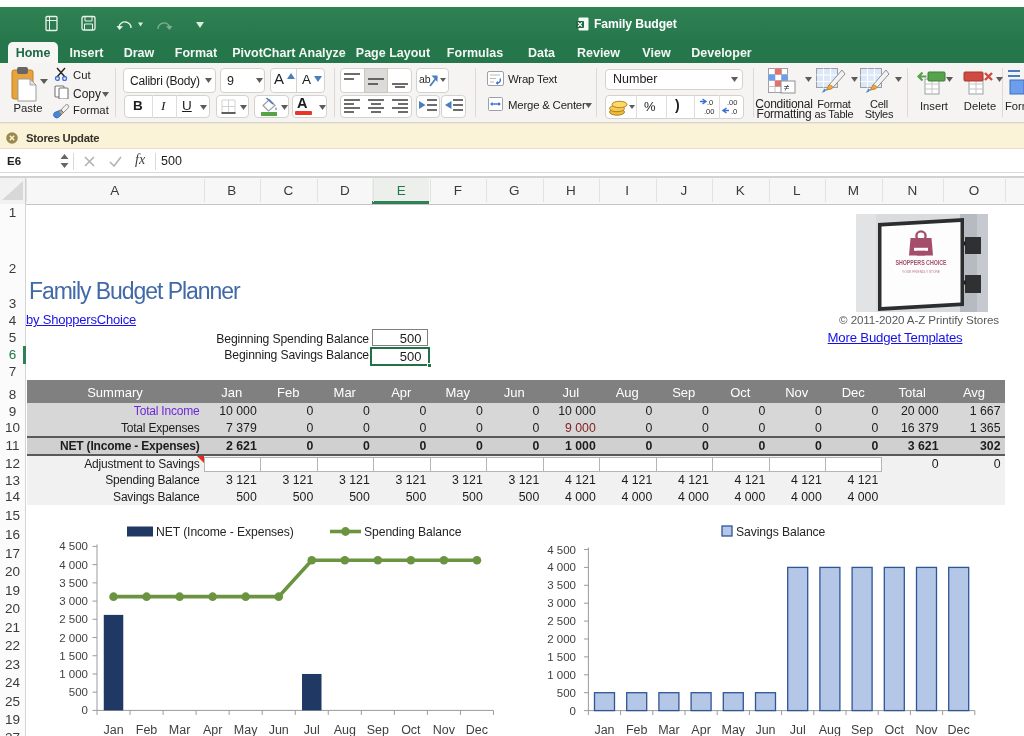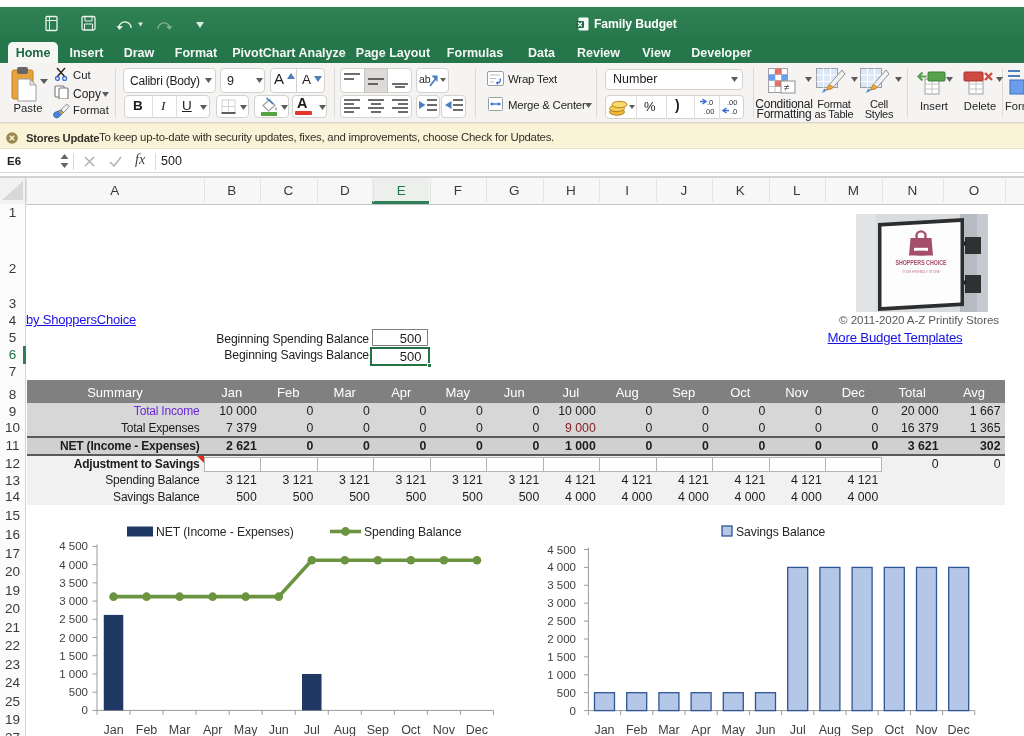--- a/index.html
+++ b/index.html
@@ -312,21 +312,20 @@
 <path d="M0 2 h12 M0 7 h12" stroke="#4a7ebc" stroke-width="2"></path>
 <rect x="2" y="11" width="14" height="14" fill="#6d9eeb" stroke="#3d6fc0"></rect>
 </svg>
 <div style="position:absolute;left:1005px;top:93px;width:40px;font-size:11.2px;color:#242424;">Format</div>
 <div style="position:absolute;left:0;top:116px;width:1024px;height:26px;background:#faf3d8;border-top:1px solid #efe8cd;border-bottom:1px solid #e8e0c2;box-sizing:border-box;"></div>
 <svg class="ab" style="left:6px;top:125px;" width="12" height="12" viewBox="0 0 12 12">
 <circle cx="6" cy="6" r="5.8" fill="#99894f"></circle>
 <path d="M3.8 3.8l4.4 4.4M8.2 3.8l-4.4 4.4" stroke="#faf3d8" stroke-width="1.5"></path>
 </svg>
 <div style="position:absolute;left:26px;top:124.5px;font-size:11.3px;font-weight:bold;color:#33312a;white-space:nowrap;letter-spacing:-0.25px;">Stores Update</div>
-<div style="position:absolute;left:99px;top:124px;font-size:11.4px;color:#33312a;white-space:nowrap;letter-spacing:-0.25px;">To keep up-to-date with security updates, fixes, and improvements, choose Check for Updates.</div>
 <div style="position:absolute;left:0;top:142px;width:1024px;height:24px;background:#fff;border-bottom:1px solid #d9d9d9;box-sizing:border-box;"></div>
 <div style="position:absolute;left:7px;top:148px;font-size:11.5px;font-weight:bold;color:#222;">E6</div>
 <svg class="ab" style="left:60px;top:147px;" width="9" height="14" viewBox="0 0 9 14">
 <path d="M4.5 0 L8.5 5 H0.5Z M4.5 14 L8.5 9 H0.5Z" fill="#666"></path>
 </svg>
 <div style="position:absolute;left:73px;top:146px;width:1px;height:17px;background:#d9d9d9;"></div>
 <svg class="ab" style="left:84px;top:149px;" width="11" height="11" viewBox="0 0 11 11">
       <path d="M1 1l9 9M10 1l-9 9" stroke="#b3b3b3" stroke-width="1.6"></path>
     </svg>
 <svg class="ab" style="left:109px;top:149px;" width="13" height="11" viewBox="0 0 13 11">
@@ -397,20 +396,21 @@
 <div style="position:absolute;left:0;top:575.5px;width:25px;text-align:center;font-size:13.5px;color:#3a3a3a;">19</div>
 <div style="position:absolute;left:0;top:594px;width:25px;text-align:center;font-size:13.5px;color:#3a3a3a;">20</div>
 <div style="position:absolute;left:0;top:612.5px;width:25px;text-align:center;font-size:13.5px;color:#3a3a3a;">21</div>
 <div style="position:absolute;left:0;top:631px;width:25px;text-align:center;font-size:13.5px;color:#3a3a3a;">22</div>
 <div style="position:absolute;left:0;top:649.5px;width:25px;text-align:center;font-size:13.5px;color:#3a3a3a;">23</div>
 <div style="position:absolute;left:0;top:668px;width:25px;text-align:center;font-size:13.5px;color:#3a3a3a;">24</div>
 <div style="position:absolute;left:0;top:686.5px;width:25px;text-align:center;font-size:13.5px;color:#3a3a3a;">25</div>
 <div style="position:absolute;left:0;top:705px;width:25px;text-align:center;font-size:13.5px;color:#3a3a3a;">19</div>
 <div style="position:absolute;left:0;top:723px;width:25px;text-align:center;font-size:13.5px;color:#3a3a3a;">27</div>
 <div style="position:absolute;left:23px;top:339px;width:3px;height:17.5px;background:#2e8157;"></div>
+<div style="position:absolute;left:29px;top:270.5px;font-size:23px;color:#4169A8;letter-spacing:-1.05px;white-space:nowrap;">Family Budget Planner</div>
 <div style="position:absolute;left:26px;top:305px;font-size:13px;color:#1B12E8;text-decoration:underline;letter-spacing:-0.2px;white-space:nowrap;">by ShoppersChoice</div>
 <div style="position:absolute;left:160px;top:324.5px;width:209px;text-align:right;font-size:12.2px;letter-spacing:-0.15px;color:#1c1c1c;white-space:nowrap;">Beginning Spending Balance</div>
 <div style="position:absolute;left:165px;top:341px;width:204px;text-align:right;font-size:12.2px;letter-spacing:-0.15px;color:#1c1c1c;white-space:nowrap;">Beginning Savings Balance</div>
 <div style="position:absolute;left:371.5px;top:321.5px;width:56.5px;height:17.5px;border:1px solid #808080;box-sizing:border-box;background:#fff;"></div>
 <div style="position:absolute;left:371.5px;top:324px;width:50px;text-align:right;font-size:13px;color:#1c1c1c;">500</div>
 <div style="position:absolute;left:370px;top:339.5px;width:60px;height:19px;border:2px solid #217346;box-sizing:border-box;background:#fff;"></div>
 <div style="position:absolute;left:371.5px;top:341.5px;width:50px;text-align:right;font-size:13px;color:#1c1c1c;">500</div>
 <div style="position:absolute;left:427px;top:356px;width:5px;height:5px;background:#217346;border:1px solid #fff;box-sizing:border-box;"></div>
 <svg class="ab" style="left:856px;top:207px;" width="132" height="98" viewBox="0 0 132 98">
 <rect width="132" height="98" fill="#dadbdd"></rect>
@@ -495,21 +495,21 @@
     <div style="position:absolute;left:599.0px;top:431.5px;width:53.3px;text-align:right;font-size:12.3px;font-weight:bold;color:#1c1c1c;">0</div>
     <div style="position:absolute;left:655.5px;top:431.5px;width:53.3px;text-align:right;font-size:12.3px;font-weight:bold;color:#1c1c1c;">0</div>
     <div style="position:absolute;left:712.0px;top:431.5px;width:53.3px;text-align:right;font-size:12.3px;font-weight:bold;color:#1c1c1c;">0</div>
     <div style="position:absolute;left:768.5px;top:431.5px;width:53.3px;text-align:right;font-size:12.3px;font-weight:bold;color:#1c1c1c;">0</div>
     <div style="position:absolute;left:825.0px;top:431.5px;width:53.3px;text-align:right;font-size:12.3px;font-weight:bold;color:#1c1c1c;">0</div>
     <div style="position:absolute;left:881.5px;top:431.5px;width:57.0px;text-align:right;font-size:12.3px;font-weight:bold;color:#1c1c1c;">3 621</div>
     <div style="position:absolute;left:943.0px;top:431.5px;width:57.5px;text-align:right;font-size:12.3px;font-weight:bold;color:#1c1c1c;">302</div>
 <div style="position:absolute;left:26.5px;top:446.5px;width:978px;height:2px;background:#595959;"></div>
 <div style="position:absolute;left:26.5px;top:448.5px;width:978px;height:49.5px;background:#f1f1f1;"></div>
 <div style="position:absolute;left:26.5px;top:448.5px;width:978px;height:16.5px;background:transparent;"></div>
-    <div style="position:absolute;left:26.5px;top:449.75px;width:173px;text-align:right;font-size:12.0px;letter-spacing:-0.2px;font-weight:bold;color:#1c1c1c;white-space:nowrap;">Adjustment to Savings</div>
+    <div style="position:absolute;left:26.5px;top:449.75px;width:173px;text-align:right;font-size:12.0px;letter-spacing:-0.2px;font-weight:normal;color:#1c1c1c;white-space:nowrap;">Adjustment to Savings</div>
     <div style="position:absolute;left:881.5px;top:449.75px;width:57.0px;text-align:right;font-size:12.3px;font-weight:normal;color:#1c1c1c;">0</div>
     <div style="position:absolute;left:943.0px;top:449.75px;width:57.5px;text-align:right;font-size:12.3px;font-weight:normal;color:#1c1c1c;">0</div>
 <div style="position:absolute;left:26.5px;top:465px;width:978px;height:16.5px;background:transparent;"></div>
     <div style="position:absolute;left:26.5px;top:466.25px;width:173px;text-align:right;font-size:12.0px;letter-spacing:-0.2px;font-weight:normal;color:#1c1c1c;white-space:nowrap;">Spending Balance</div>
     <div style="position:absolute;left:203.5px;top:466.25px;width:53.3px;text-align:right;font-size:12.3px;font-weight:normal;color:#1c1c1c;">3 121</div>
     <div style="position:absolute;left:260.0px;top:466.25px;width:53.3px;text-align:right;font-size:12.3px;font-weight:normal;color:#1c1c1c;">3 121</div>
     <div style="position:absolute;left:316.5px;top:466.25px;width:53.3px;text-align:right;font-size:12.3px;font-weight:normal;color:#1c1c1c;">3 121</div>
     <div style="position:absolute;left:373.0px;top:466.25px;width:53.3px;text-align:right;font-size:12.3px;font-weight:normal;color:#1c1c1c;">3 121</div>
     <div style="position:absolute;left:429.5px;top:466.25px;width:53.3px;text-align:right;font-size:12.3px;font-weight:normal;color:#1c1c1c;">3 121</div>
     <div style="position:absolute;left:486.0px;top:466.25px;width:53.3px;text-align:right;font-size:12.3px;font-weight:normal;color:#1c1c1c;">3 121</div>

